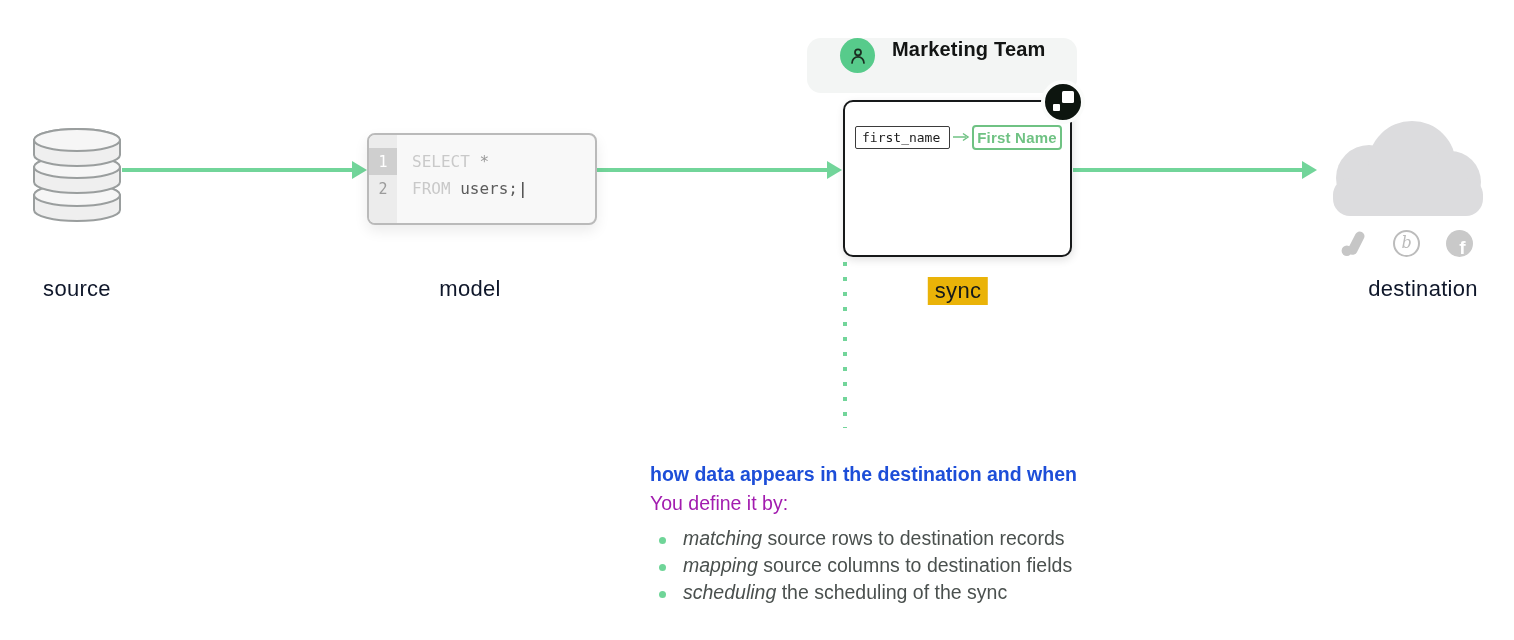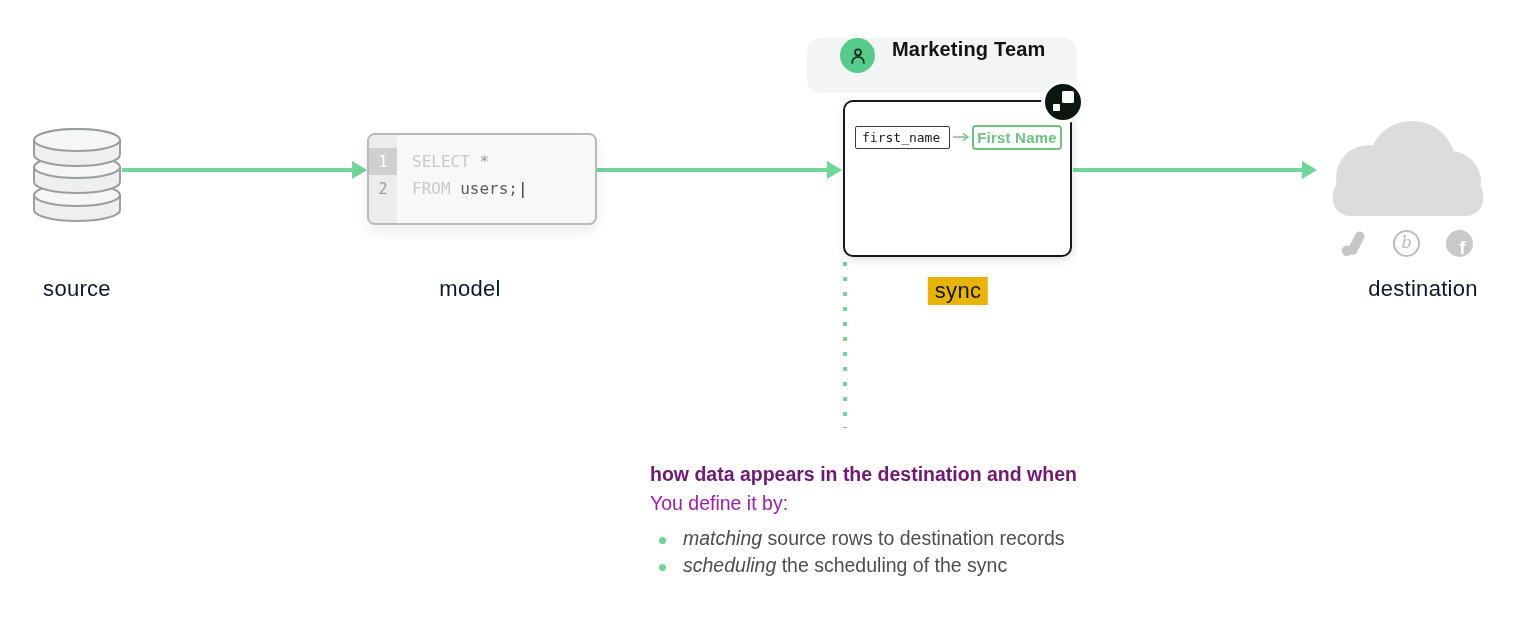--- a/index.html
+++ b/index.html
@@ -97,21 +97,21 @@
     display:flex; align-items:center; justify-content:center;
     color:#bcbcbc; font-family:"DejaVu Serif", serif; font-style:italic; font-size:16px; line-height:1;
   }
   .fb-circle {
     width:27px; height:27px; background:#c9c9c9; border-radius:50%;
     display:flex; align-items:flex-end; justify-content:center; overflow:hidden;
     color:#ffffff; font-weight:700; font-size:19px; line-height:1; padding-left:6px;
   }
 
   
-  .desc-heading { position:absolute; left:650px; top:463px; font-size:19.5px; font-weight:700; color:#701a75; }
+  .desc-heading { position:absolute; left:650px; top:463px; font-size:19.5px; font-weight:700; color:#1d4ed8; }
   .desc-sub     { position:absolute; left:650px; top:492px; font-size:19.5px; color:#a21caf; }
   .bullets      { position:absolute; left:659px; top:527px; font-size:19.5px; color:#4a504e; }
   .bullet { display:flex; align-items:flex-start; height:27px; }
   .dot { width:7px; height:7px; border-radius:50%; background:#6fd598; margin:10px 17px 0 0; flex:none; }
   .lead { font-style:italic; }
   .rest { white-space:pre-wrap; }
 </style>
 </head>
 <body>
 
@@ -209,17 +209,21 @@
 
   <div class="desc-heading">how data appears in the destination and when</div>
   <div class="desc-sub">You define it by:</div>
   <div class="bullets">
     <div class="bullet">
       <span class="dot"></span>
       <span><span class="lead">matching</span><span class="rest"> source rows to destination records</span></span>
     </div>
     <div class="bullet">
       <span class="dot"></span>
+      <span><span class="lead">mapping</span><span class="rest"> source columns to destination fields</span></span>
+    </div>
+    <div class="bullet">
+      <span class="dot"></span>
       <span><span class="lead">scheduling</span><span class="rest"> the scheduling of the sync</span></span>
     </div>
   </div>
 
 </div>
 
 </body></html>

